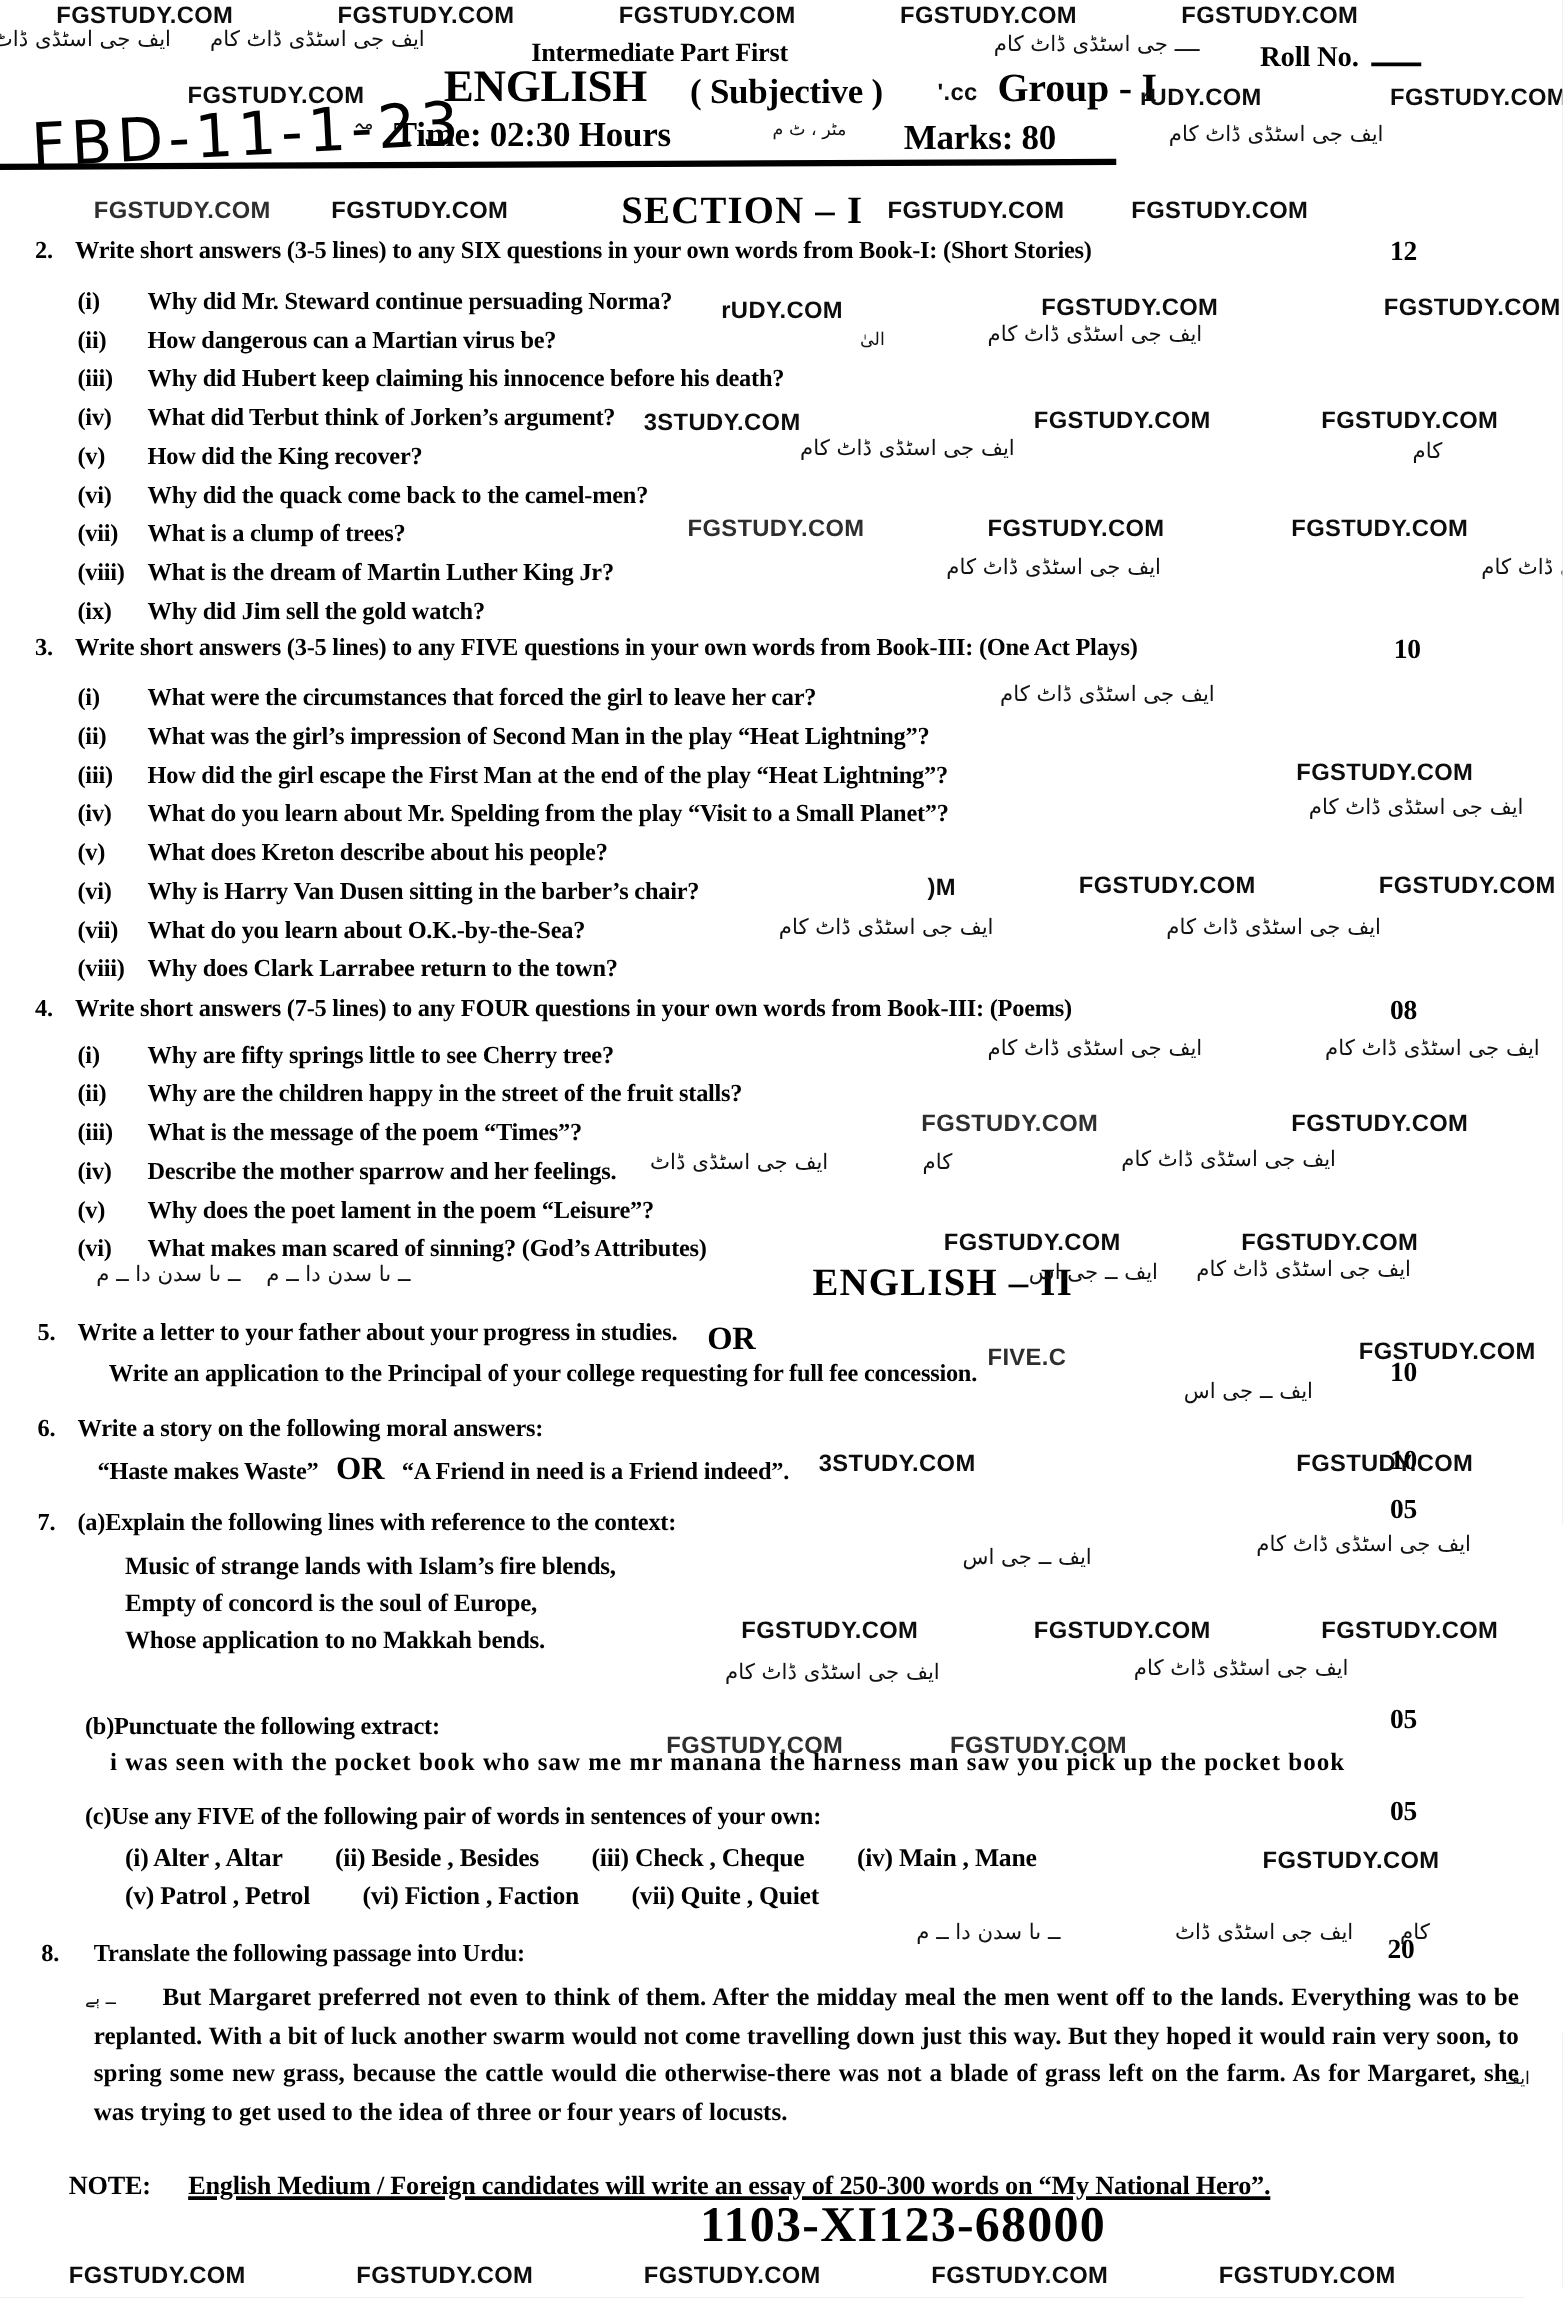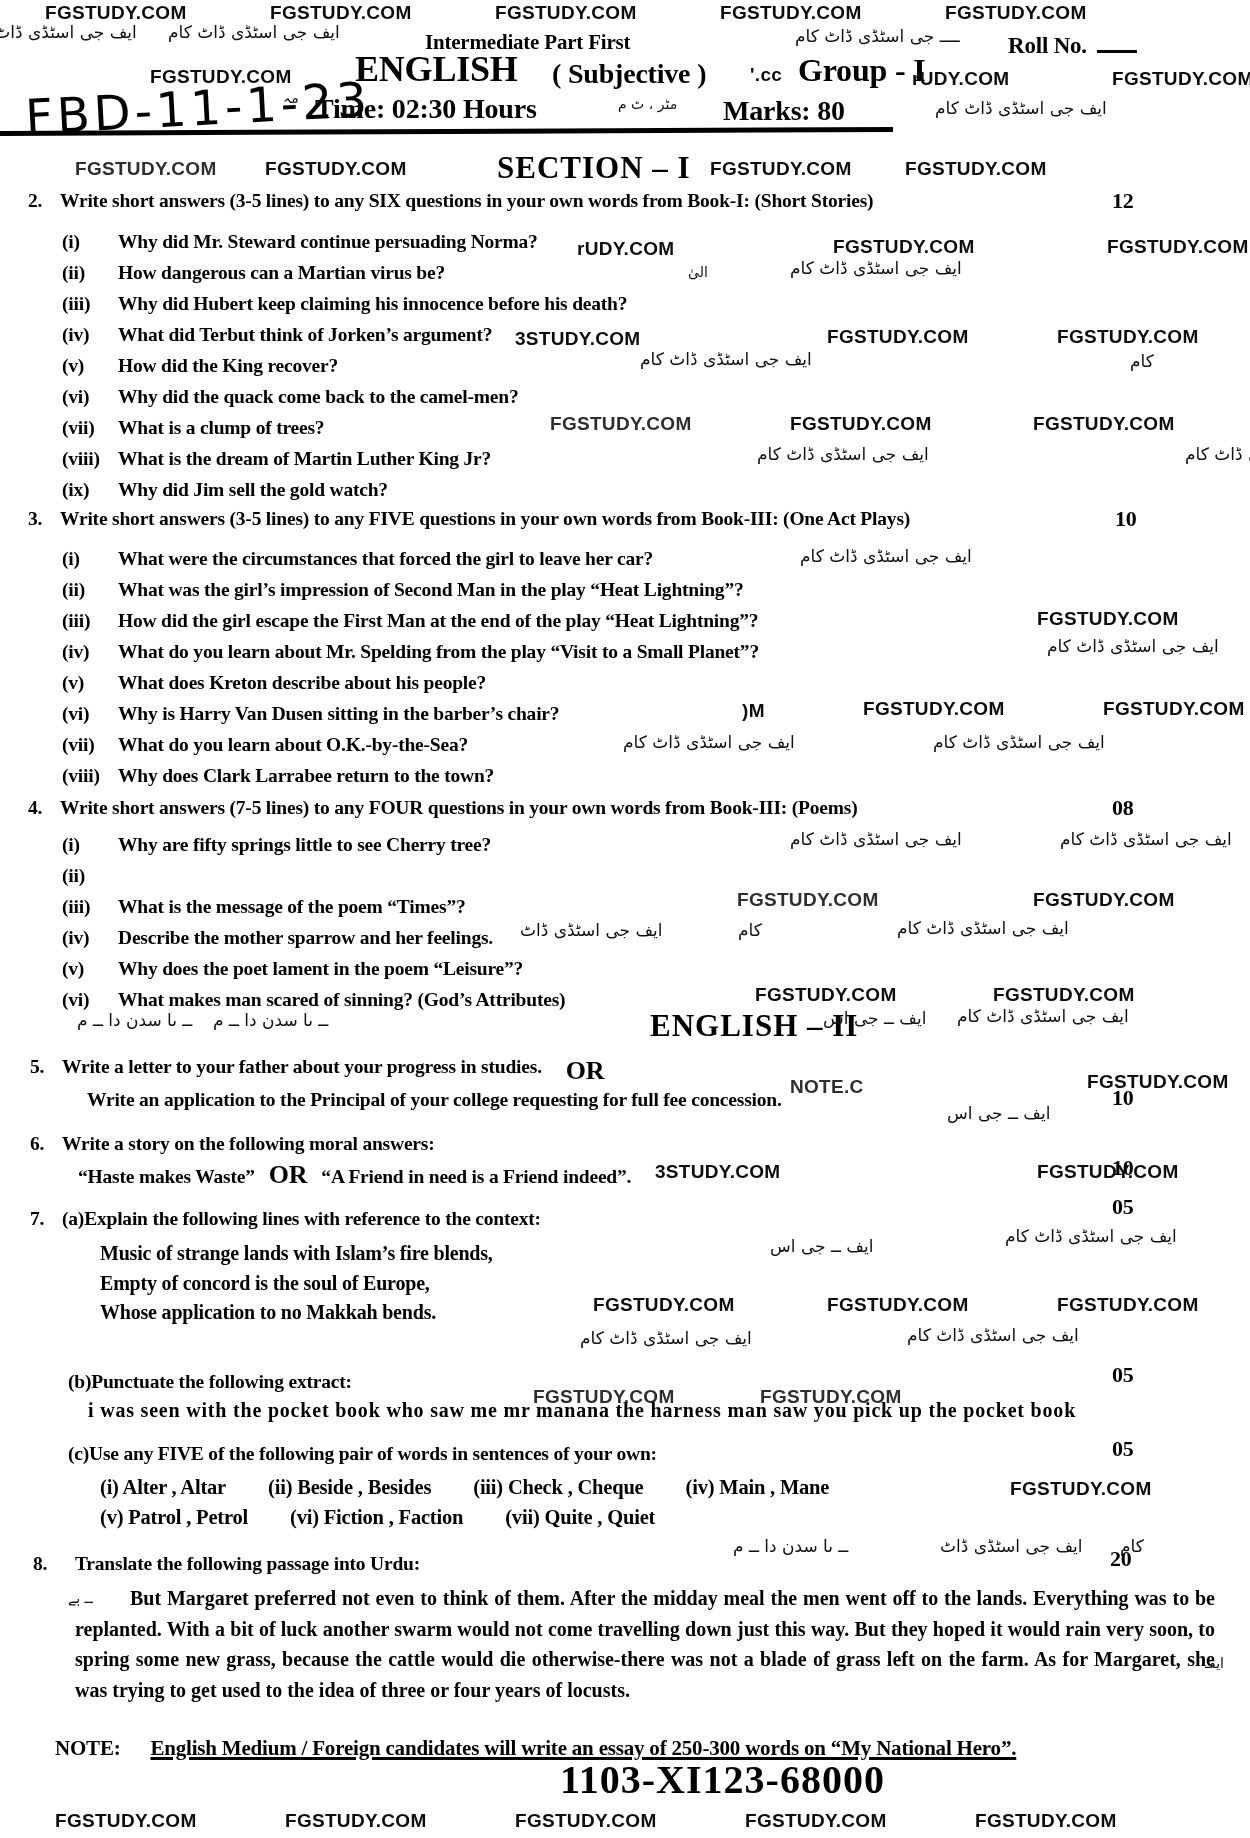--- a/index.html
+++ b/index.html
@@ -209,20 +209,21 @@
     <span>Write short answers (7-5 lines) to any FOUR questions in your own words from Book-III: (Poems)</span>
   </div>
   <span class="marks" style="left:1112px;top:795px">08</span>
   <div class="items" style="top:829px">
     <div class="item">
         <span class="rn">(i)</span>
         <span>Why are fifty springs little to see Cherry tree?</span>
       </div>
     <div class="item">
         <span class="rn">(ii)</span>
+        <span>Why are the children happy in the street of the fruit stalls?</span>
       </div>
     <div class="item">
         <span class="rn">(iii)</span>
         <span>What is the message of the poem “Times”?</span>
       </div>
     <div class="item">
         <span class="rn">(iv)</span>
         <span>Describe the mother sparrow and her feelings.</span>
       </div>
     <div class="item">
@@ -249,21 +250,21 @@
   <span class="ur" style="left:213px;top:1010px">ــ ںا سدن دا ــ م</span>
   <span class="sect" style="left:650px;top:1008px">ENGLISH – II</span>
   <span class="ur" style="left:823px;top:1008px">ایف ــ جی اس</span>
   <span class="ur" style="left:957px;top:1006px">ایف جی اسٹڈی ڈاٹ کام</span>
 
   <div class="qhead" style="left:30px;top:1056px">
     <span class="qn">5.</span>
     <span>Write a letter to your father about your progress in studies.</span>
     <span class="or">OR</span>
   </div>
-  <span class="wm dim" style="left:790px;top:1076px">NOTE.C</span>
+  <span class="wm dim" style="left:790px;top:1076px">FIVE.C</span>
   <span class="wm" style="left:1087px;top:1071px">FGSTUDY.COM</span>
   <span class="marks" style="left:1112px;top:1085px">10</span>
   <div class="line" style="left:87px;top:1089px">Write an application to the Principal of your college requesting for full fee concession.</div>
   <span class="ur" style="left:947px;top:1103px">ایف ــ جی اس</span>
 
   <div class="qhead" style="left:30px;top:1133px">
     <span class="qn">6.</span>
     <span>Write a story on the following moral answers:</span>
   </div>
   <div class="line" style="left:78px;top:1160px;display:flex;align-items:baseline">

